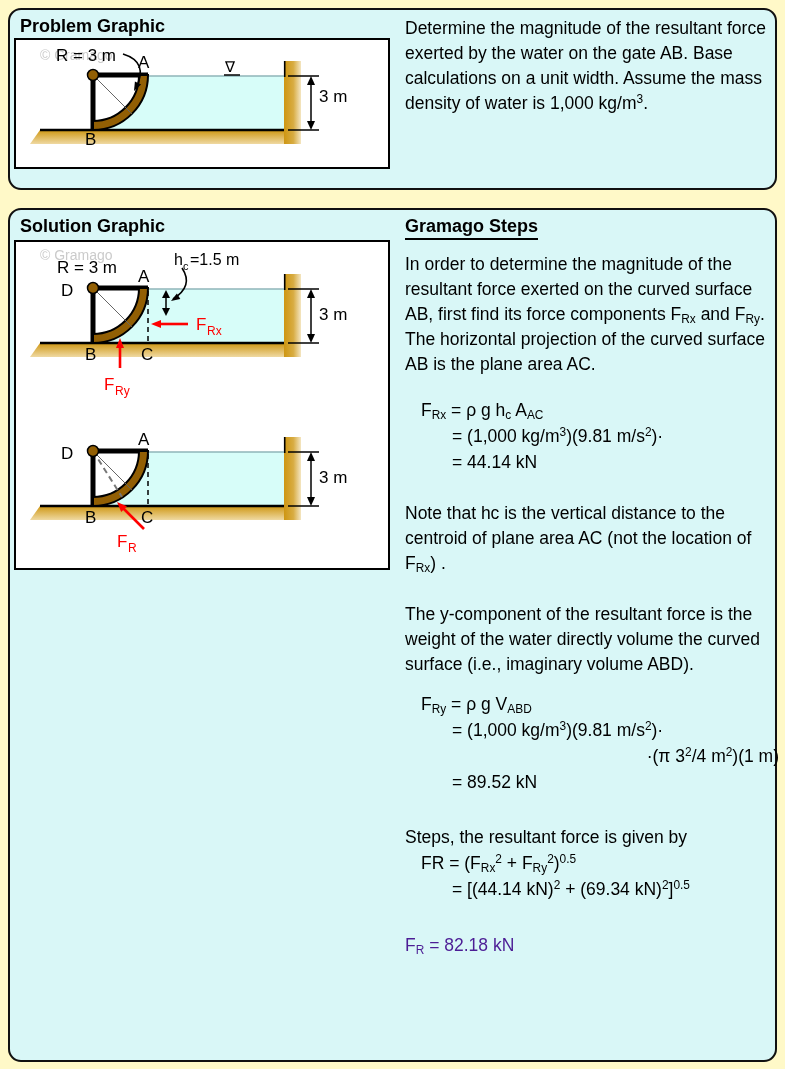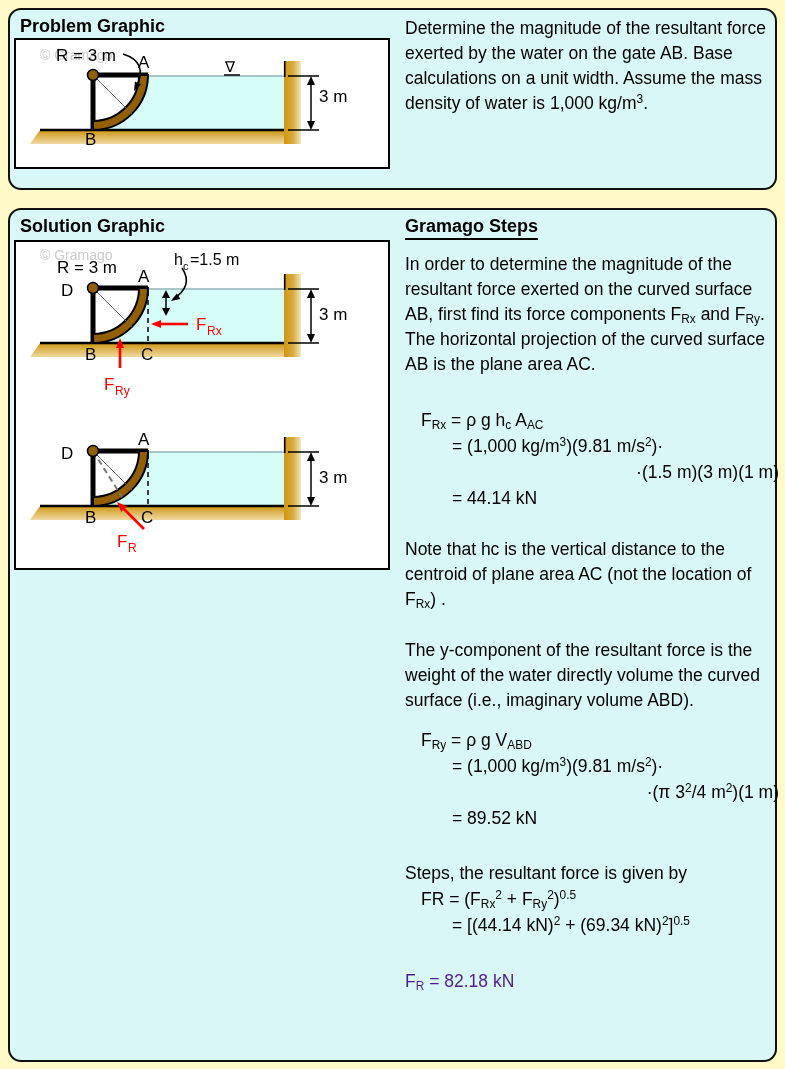--- a/index.html
+++ b/index.html
@@ -29,21 +29,21 @@
   .col{position:absolute;left:395px;width:378px;}
   #problem-col{top:6px;}
   #solution-col{top:6px;}
   .col-heading{font-size:18px;font-weight:bold;margin:0 0 12px 0;}
   .col-heading span{display:inline-block;border-bottom:2px solid #000;padding-bottom:1px;}
   .para{font-size:17.5px;line-height:25px;margin:0;}
   .feq{font-size:17.5px;line-height:26px;}
   .ind1{margin-left:16px;}
   .ind2{margin-left:47px;}
   .right{text-align:right;padding-right:4px;}  .mb14{margin-bottom:14px;}
-  .mb20{margin-bottom:30px;} .mb26{margin-bottom:26px;}
+  .mb20{margin-bottom:20px;} .mb26{margin-bottom:26px;}
   .mb30{margin-bottom:30px;}
   .answer{color:#4c1d95;margin-top:30px;}
   sub{font-size:68%;line-height:0;vertical-align:-0.25em;}
   sup{font-size:68%;line-height:0;vertical-align:0.5em;}
   svg{display:block;}
   svg text{font-family:"Liberation Sans", sans-serif;}
   .wm{fill:#CBCBCB;font-size:14px;}
   .lbl{font-size:17px;fill:#000;}
   .lbl-sm{font-size:16px;fill:#000;}
   .lbl-sub{font-size:11px;fill:#000;}
@@ -194,21 +194,20 @@
       <text x="303" y="241" class="lbl">3 m</text>
     </svg>
   </div>
 
   <div class="col" id="solution-col">
     <h2 class="col-heading"><span>Gramago Steps</span></h2>
     <p class="para mb20">In order to determine the magnitude of the resultant force exerted on the curved surface AB, first find its force components F<sub>Rx</sub> and F<sub>Ry</sub>. The horizontal projection of the curved surface AB is the plane area AC.</p>
 
     <div class="feq ind1">F<sub>Rx</sub> = ρ g h<sub>c</sub> A<sub>AC</sub></div>
     <div class="feq ind2">= (1,000 kg/m<sup>3</sup>)(9.81 m/s<sup>2</sup>)·</div>
-    <div class="feq right">·(1.5 m)(3 m)(1 m)</div>
     <div class="feq ind2 mb26">= 44.14 kN</div>
 
     <p class="para mb26">Note that hc is the vertical distance to the centroid of plane area AC (not the location of F<sub>Rx</sub>) .</p>
 
     <p class="para mb14">The y-component of the resultant force is the weight of the water directly volume the curved surface (i.e., imaginary volume ABD).</p>
 
     <div class="feq ind1">F<sub>Ry</sub> = ρ g V<sub>ABD</sub></div>
     <div class="feq ind2">= (1,000 kg/m<sup>3</sup>)(9.81 m/s<sup>2</sup>)·</div>
     <div class="feq right">·(π 3<sup>2</sup>/4 m<sup>2</sup>)(1 m)</div>
     <div class="feq ind2 mb30">= 89.52 kN</div>

